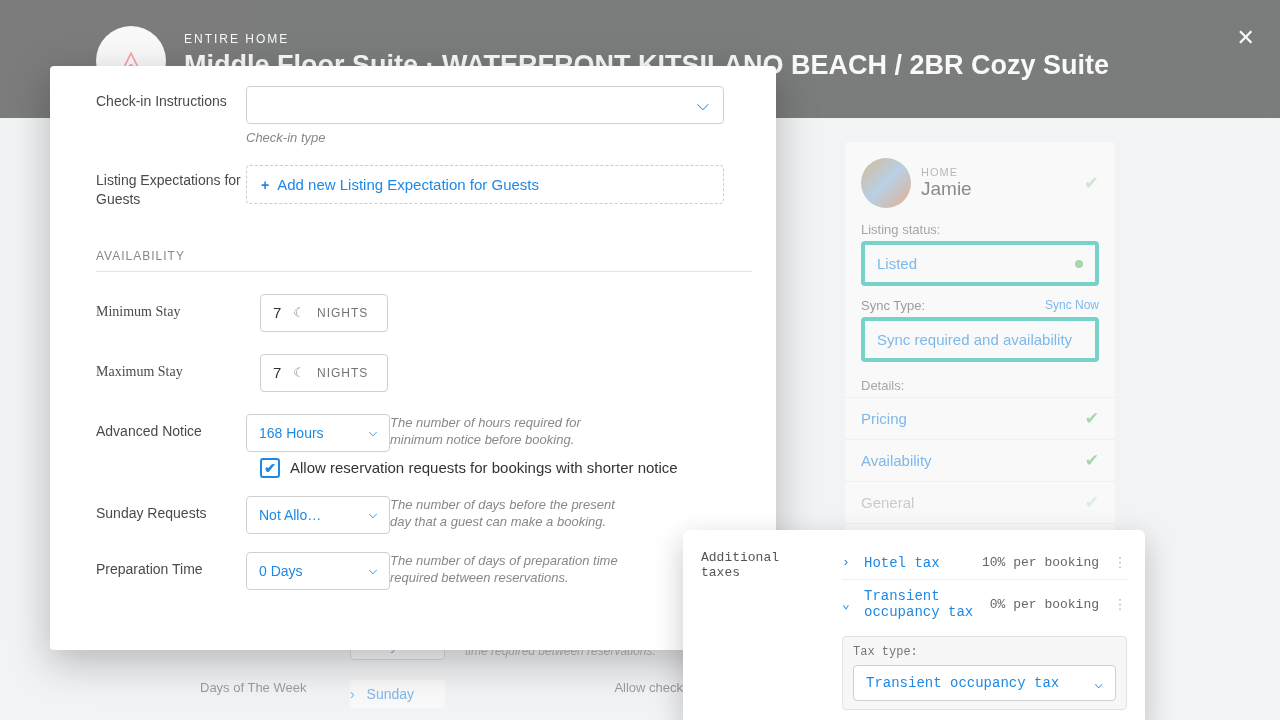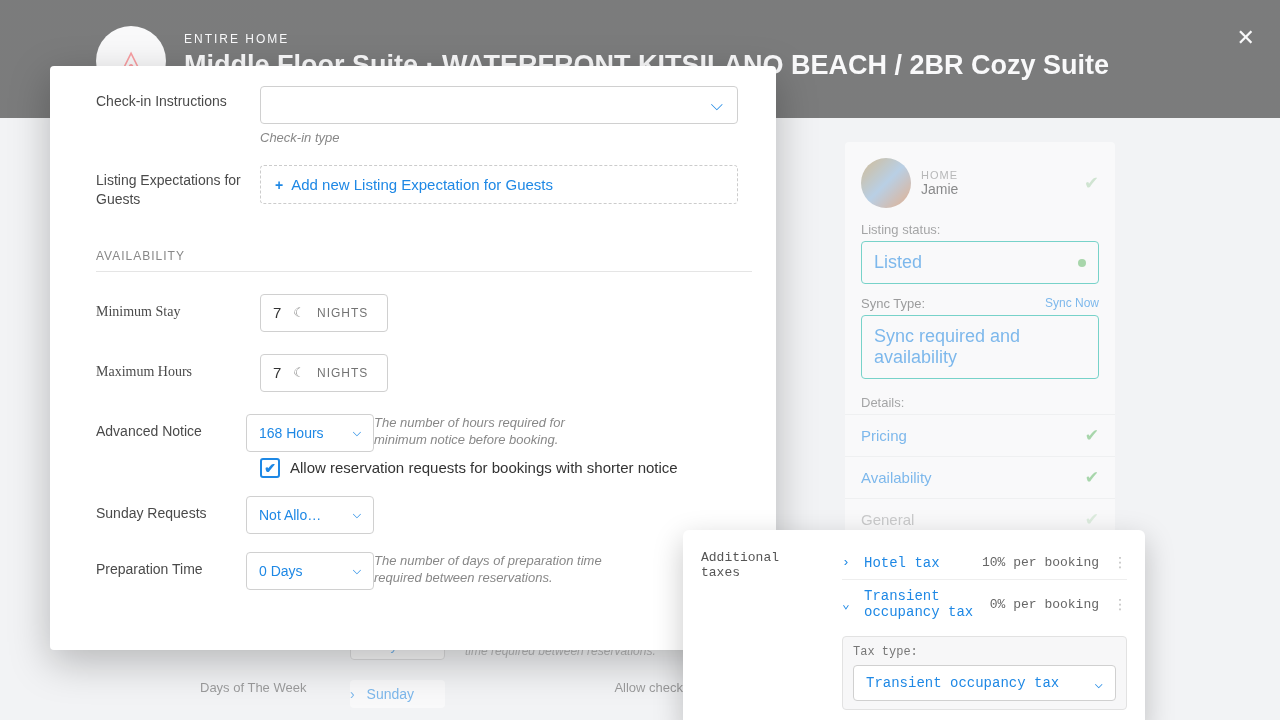--- a/index.html
+++ b/index.html
@@ -49,26 +49,26 @@
     background:#fff; border-radius:4px; padding:10px 0;
   }
   .bg-sidebar .host-row {
     display:flex; align-items:center; gap:10px; padding:6px 16px; position:relative;
   }
   .bg-sidebar .avatar {
     width:50px;height:50px;border-radius:50%;
     background:linear-gradient(135deg,#b8904a,#8bb3d9,#d77a3a);
   }
   .bg-sidebar .host-label { font-size:11px; color:#888; letter-spacing:1px;}
-  .bg-sidebar .host-name { font-size:14px; color:#333; font-weight:400;}
+  .bg-sidebar .host-name { font-size:19px; color:#333; font-weight:400;}
   .bg-sidebar .green-check { color:#b5d8b5; margin-left:auto; font-size:18px;}
   .bg-label { font-size:13px; color:#666; padding:8px 16px 4px;}
   .bg-pill {
-    margin:0 16px 8px; border:1px solid #14b8a6; border-radius:4px;
-    padding:10px 12px; color:#1e88e5; font-size:18px;
+    margin:0 16px 8px; border:4px solid #14b8a6; border-radius:4px;
+    padding:10px 12px; color:#1e88e5; font-size:15px;
     display:flex; align-items:center; justify-content:space-between;
   }
   .bg-pill .dot { width:8px;height:8px;border-radius:50%;background:#6cc070;}
   .sync-row{ display:flex; justify-content:space-between; padding:4px 16px; font-size:13px; color:#555; }
   .sync-row .syncnow{ color:#1e88e5; font-size:12px;}
   .detail-item { display:flex; justify-content:space-between; padding:10px 16px; font-size:15px; align-items:center; border-top:1px solid #eee;}
   .detail-item.blue{ color:#1e88e5;}
   .detail-item .chk{ color:#6cc070; font-size:17px;}
   .detail-item.gray{ color:#aaa;}
   .detail-item.gray .chk{ color:#cde7cd;}
@@ -92,21 +92,21 @@
     position:absolute;
     left:50px; top:66px;
     width:726px; height:584px;
     background:#fff;
     border-radius:4px;
     box-shadow:0 12px 40px rgba(0,0,0,0.25);
     padding:20px 26px 0 46px;
     overflow:hidden;
   }
   .form-row {
-    display:flex; align-items:flex-start; gap:14px; margin-bottom:20px;
+    display:flex; align-items:flex-start; margin-bottom:20px;
   }
   .form-label {
     width:150px; font-size:14px; color:#4a4a4a; padding-top:6px; line-height:1.35;
   }
   .form-select {
     flex:1; border:1px solid #d0d0d0; border-radius:4px; height:38px;
     display:flex; align-items:center; justify-content:flex-end; padding:0 14px;
     color:#1e88e5; cursor:pointer;
   }
   .form-select.full{ width:478px; flex:none;}
@@ -129,21 +129,21 @@
   .stay-row .form-label{ padding-top:0;font-family:Liberation Serif, serif;}
   .num-input {
     border:1px solid #d0d0d0; border-radius:4px; height:38px;
     display:flex; align-items:center; padding:0 12px; gap:12px; width:128px;
   }
   .num-input .num { font-size:15px; color:#333;}
   .num-input .moon { color:#888; font-size:13px;}
   .num-input .nights { font-size:12px; letter-spacing:1px; color:#737373;}
   
   .sel-box {
-    border:1px solid #d0d0d0; border-radius:4px; height:38px; width:128px;
+    border:1px solid #d0d0d0; border-radius:4px; height:38px; width:144px;
     display:flex; align-items:center; justify-content:space-between; padding:0 12px;
     color:#1e88e5; font-size:14px; cursor:pointer; white-space:nowrap; overflow:hidden;
   }
   .sel-box .txt{ overflow:hidden; text-overflow:ellipsis;}
   .sel-box .caret2{ font-size:11px; color:#1e88e5; margin-left:6px;}
   .helper {
     font-size:13px; font-style:italic; color:#888; max-width:240px; line-height:1.35;
   }
   .adv-row { display:flex; align-items:flex-start; margin:18px 0 6px;}
   .adv-row .form-label{ padding-top:8px;}
@@ -290,21 +290,21 @@
   <div class="stay-row">
     <div class="form-label">Minimum Stay</div>
     <div class="num-input">
       <span class="num">7</span>
       <span class="moon">☾</span>
       <span class="nights">NIGHTS</span>
     </div>
   </div>
 
   <div class="stay-row">
-    <div class="form-label">Maximum Hours</div>
+    <div class="form-label">Maximum Stay</div>
     <div class="num-input">
       <span class="num">7</span>
       <span class="moon">☾</span>
       <span class="nights">NIGHTS</span>
     </div>
   </div>
 
   <div class="adv-row">
     <div class="form-label">Advanced Notice</div>
     <div class="sel-box">
@@ -318,20 +318,21 @@
     <div class="checkbox">✔</div>
     <span>Allow reservation requests for bookings with shorter notice</span>
   </div>
 
   <div class="adv-row">
     <div class="form-label">Sunday Requests</div>
     <div class="sel-box">
       <span class="txt">Not Allo…</span>
       <span class="caret2">⌵</span>
     </div>
+    <div class="helper">The number of days before the present day that a guest can make a booking.</div>
   </div>
 
   <div class="adv-row">
     <div class="form-label">Preparation Time</div>
     <div class="sel-box">
       <span class="txt">0 Days</span>
       <span class="caret2">⌵</span>
     </div>
     <div class="helper">The number of days of preparation time required between reservations.</div>
   </div>

